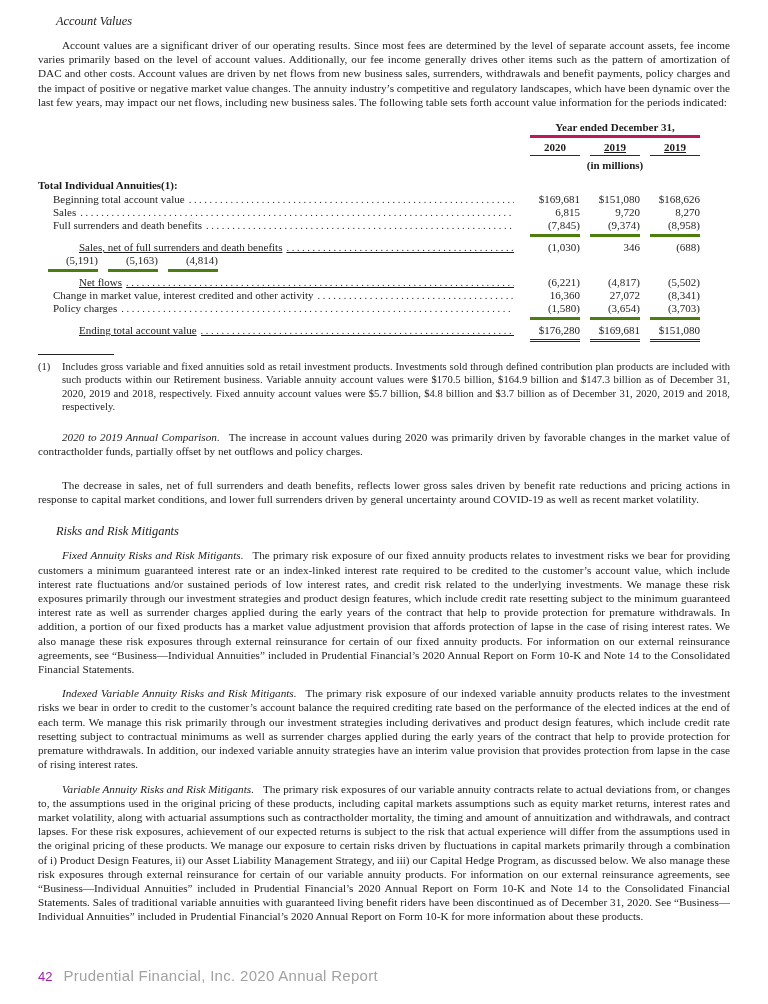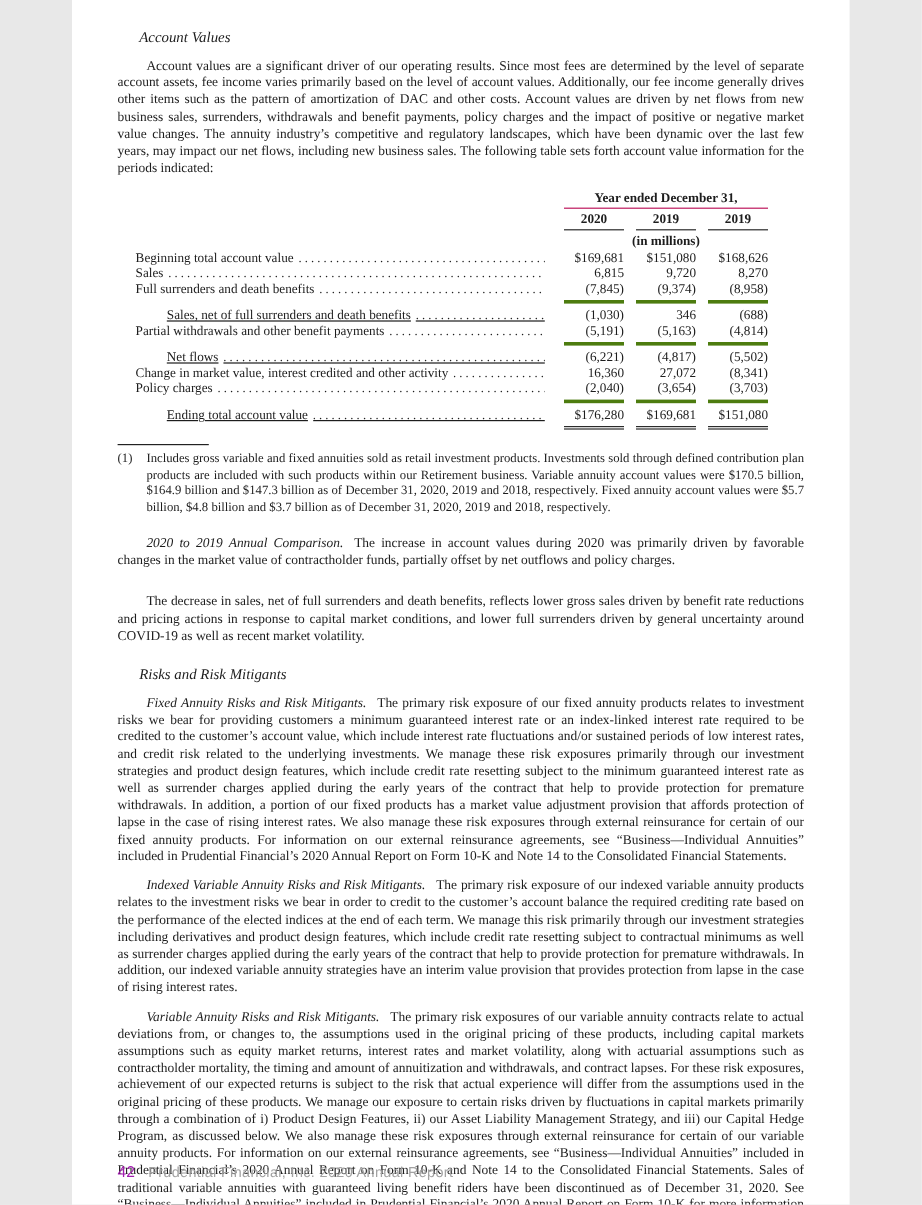--- a/index.html
+++ b/index.html
@@ -1,22 +1,22 @@
 <!DOCTYPE html>
 <html><head>
 <meta charset="utf-8">
 <style>
   html,body{margin:0;padding:0;background:#e8e8e8;}
   .page{
     position:relative;
-    width:648px;height:1004px;
+    width:768px;height:1004px;
     margin:0 auto;
     background:#ffffff;
     box-sizing:border-box;
-    padding:24px 38px 0 38px;
+    padding:14px 38px 0 38px;
     overflow:hidden;
     font-family:"Liberation Serif", serif;
     color:#1d1d1d;
   }
   .sec-title{
     font-style:italic;
     font-weight:normal;
     font-size:12.4px;
     margin:0 0 9px 18px;
     line-height:15px;
@@ -36,29 +36,29 @@
   .mt-fixed{margin-top:8px;}
   .mt-risk{margin-top:10px;}
 
   
   .fintable{margin-top:12px;font-size:11px;}
   .t-head{display:flex;}
   .t-hspacer{flex:1;}
   .t-right{width:170px;margin-right:30px;}
   .t-span{
     text-align:center;font-weight:bold;
-    padding-bottom:2px;border-bottom:1px solid #be185d;
+    padding-bottom:2px;border-bottom:3px solid #be185d;
     white-space:nowrap;
   }
   .t-cols{display:flex;margin-top:3px;}
   .hcell{
     width:50px;text-align:center;font-weight:bold;
     padding-bottom:2px;border-bottom:1px solid #2b2b2b;
   }
-  .hcell + .hcell{margin-left:10px;}
+  .hcell + .hcell{margin-left:10px;text-decoration:underline;}
   .t-units{text-align:center;font-weight:bold;margin-top:3px;line-height:13px;}
   .t-group{font-weight:bold;line-height:14px;margin-top:6px;}
   .t-rows{margin-top:1px;}
   .trow{display:flex;align-items:baseline;padding-right:30px;line-height:13px;}
   .trow.gap{margin-bottom:4px;}
   .tlabel{flex:1;display:flex;align-items:baseline;min-width:0;}
   .trow.ind1 .tlabel{padding-left:15px;}
   .trow.ind2 .tlabel{padding-left:41px;text-decoration:underline;}
   .tlbl{white-space:nowrap;}
   .dots{flex:1;overflow:hidden;white-space:nowrap;margin:0 6px 0 4px;color:#1d1d1d;}
@@ -76,21 +76,21 @@
   .fn-marker{width:24px;flex:none;}
   .fn-text{flex:1;text-align:justify;}
 
   
   .footer{
     position:absolute;left:38px;bottom:20px;
     display:flex;align-items:baseline;gap:11px;
     font-family:"Liberation Sans", sans-serif;
   }
   .page-num{font-size:13px;color:#a21caf;}
-  .footer-text{font-size:12px;color:#a2a2a2;letter-spacing:0.3px;}
+  .footer-text{font-size:15px;color:#a2a2a2;letter-spacing:0.3px;}
 </style>
 </head>
 <body>
 
 <div class="page">
 
   <h2 class="sec-title">Account Values</h2>
 
   <p class="body first-ind mt-intro">Account values are a significant driver of our operating results. Since most fees are determined by the level of separate account assets, fee income varies primarily based on the level of account values. Additionally, our fee income generally drives other items such as the pattern of amortization of DAC and other costs. Account values are driven by net flows from new business sales, surrenders, withdrawals and benefit payments, policy charges and the impact of positive or negative market value changes. The annuity industry’s competitive and regulatory landscapes, which have been dynamic over the last few years, may impact our net flows, including new business sales. The following table sets forth account value information for the periods indicated:</p>
 
@@ -100,20 +100,21 @@
       <div class="t-right">
         <div class="t-span">Year ended December 31,</div>
         <div class="t-cols">
           <span class="hcell">2020</span>
           <span class="hcell">2019</span>
           <span class="hcell">2019</span>
         </div>
         <div class="t-units">(in millions)</div>
       </div>
     </div>
+    <div class="t-group">Total Individual Annuities(1):</div>
     <div class="t-rows" id="t-rows">
         <div class="trow ind1">
           <span class="tlabel">
             <span class="tlbl">Beginning total account value</span>
             <span class="dots"></span>
           </span>
           <span class="tval">$169,681</span>
           <span class="tval">$151,080</span>
           <span class="tval">$168,626</span>
         </div>
@@ -138,24 +139,20 @@
         <div class="trow ind2">
           <span class="tlabel">
             <span class="tlbl">Sales, net of full surrenders and death benefits</span>
             <span class="dots"></span>
           </span>
           <span class="tval">(1,030)</span>
           <span class="tval">346</span>
           <span class="tval">(688)</span>
         </div>
         <div class="trow ind1 gap">
-          <span class="tlabel">
-            <span class="tlbl">Partial withdrawals and other benefit payments</span>
-            <span class="dots"></span>
-          </span>
           <span class="tval rule-single">(5,191)</span>
           <span class="tval rule-single">(5,163)</span>
           <span class="tval rule-single">(4,814)</span>
         </div>
         <div class="trow ind2">
           <span class="tlabel">
             <span class="tlbl">Net flows</span>
             <span class="dots"></span>
           </span>
           <span class="tval">(6,221)</span>
@@ -169,21 +166,21 @@
           </span>
           <span class="tval">16,360</span>
           <span class="tval">27,072</span>
           <span class="tval">(8,341)</span>
         </div>
         <div class="trow ind1 gap">
           <span class="tlabel">
             <span class="tlbl">Policy charges</span>
             <span class="dots"></span>
           </span>
-          <span class="tval rule-single">(2,040)</span>
+          <span class="tval rule-single">(1,580)</span>
           <span class="tval rule-single">(3,654)</span>
           <span class="tval rule-single">(3,703)</span>
         </div>
         <div class="trow ind2">
           <span class="tlabel">
             <span class="tlbl">Ending total account value</span>
             <span class="dots"></span>
           </span>
           <span class="tval rule-double">$176,280</span>
           <span class="tval rule-double">$169,681</span>

